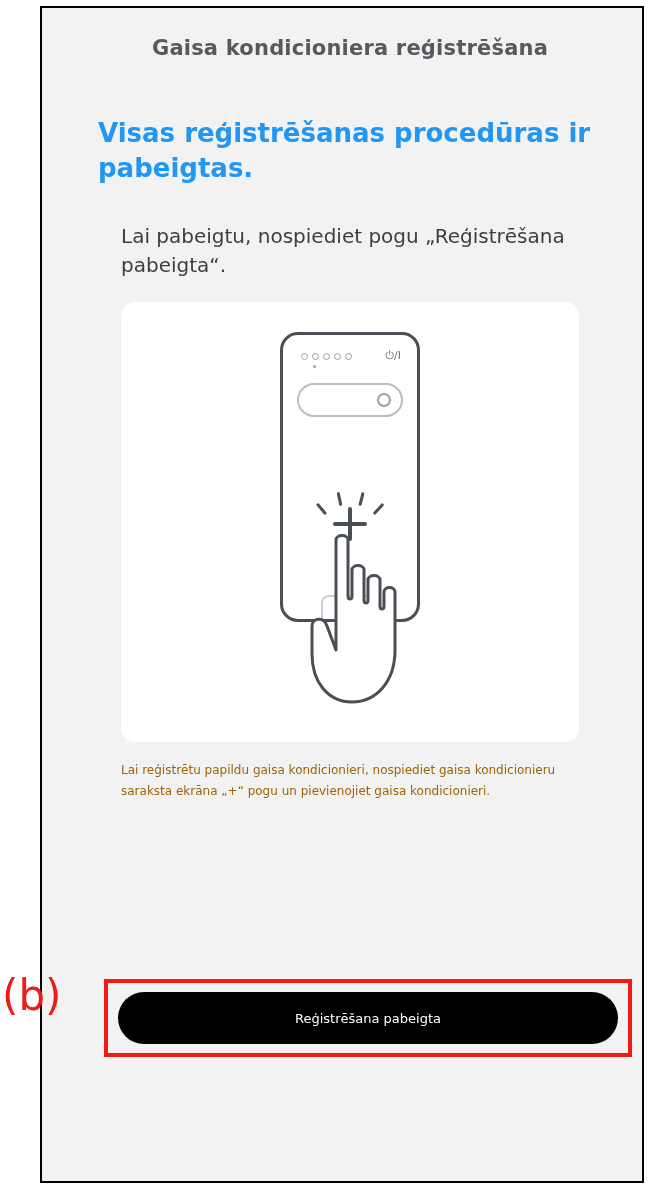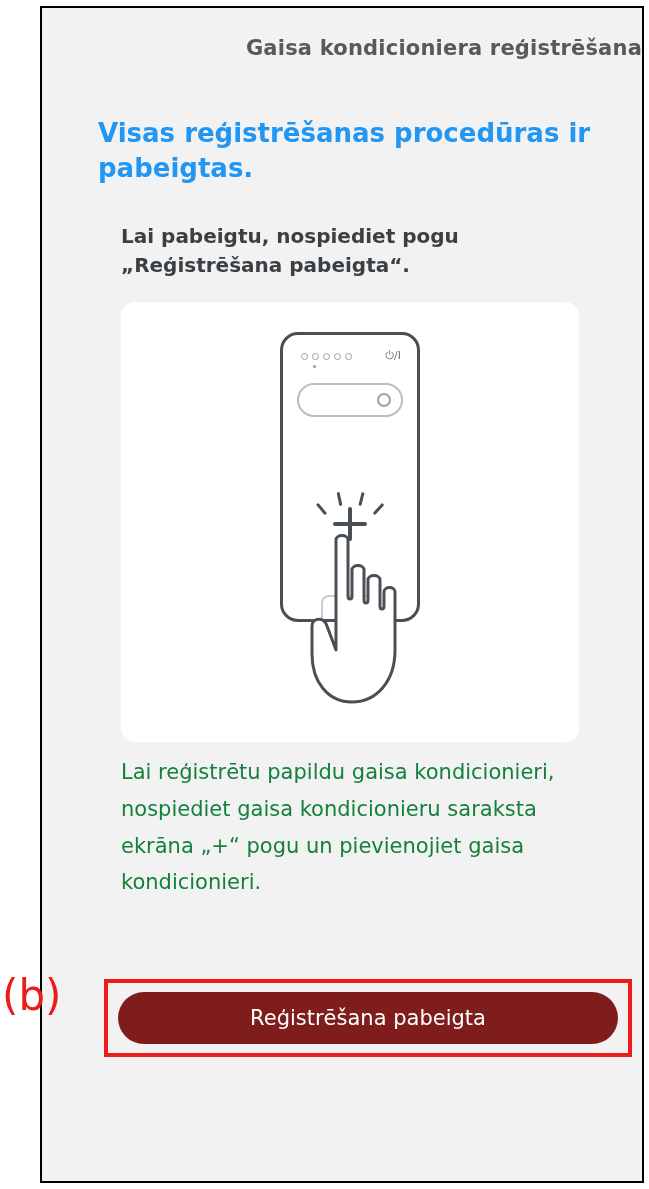--- a/index.html
+++ b/index.html
@@ -31,21 +31,21 @@
   .screen {
     position: absolute;
     left: 16px;
     top: 0;
     right: 0;
     bottom: 0;
     background: #f2f2f2;
   }
 
   .app-title {
-    text-align: right;
+    text-align: center;
     font-size: 21px;
     font-weight: bold;
     color: #555a5e;
     margin-top: 28px;
     letter-spacing: 0.2px;
   }
 
   .headline {
     text-align: left;
     font-size: 26px;
@@ -55,62 +55,61 @@
     margin-top: 56px;
     padding: 0 40px;
   }
 
   .subtext {
     font-size: 20px;
     color: #3a3f44;
     line-height: 1.45;
     margin-top: 36px;
     padding: 0 63px;
-    font-weight: bold;
   }
 
   .illustration {
     margin: 22px 63px 0 63px;
     background: #ffffff;
     border-radius: 14px;
     height: 440px;
     position: relative;
     overflow: hidden;
   }
 
   .body-text {
-    font-size: 21px;
-    color: #15803d;
+    font-size: 12px;
+    color: #a16207;
     line-height: 1.75;
-    margin-top: 12px;
+    margin-top: 18px;
     padding: 0 63px;
   }
 
   
   .highlight-box {
     position: absolute;
     left: 62px;
     top: 971px;
     width: 528px;
     height: 78px;
     border: 4px solid #ee1c18;
     box-sizing: border-box;
   }
 
   .cta-button {
     position: absolute;
     left: 76px;
     top: 984px;
     width: 500px;
     height: 52px;
-    background: #7f1d1d;
+    background: #000000;
     border-radius: 26px;
     border: none;
     color: #ffffff;
-    font-size: 21px;
+    font-size: 13px;
     font-family: "DejaVu Sans", sans-serif;
     cursor: pointer;
     display: flex;
     align-items: center;
     justify-content: center;
   }
 
   .callout-label {
     position: absolute;
     left: 2px;

